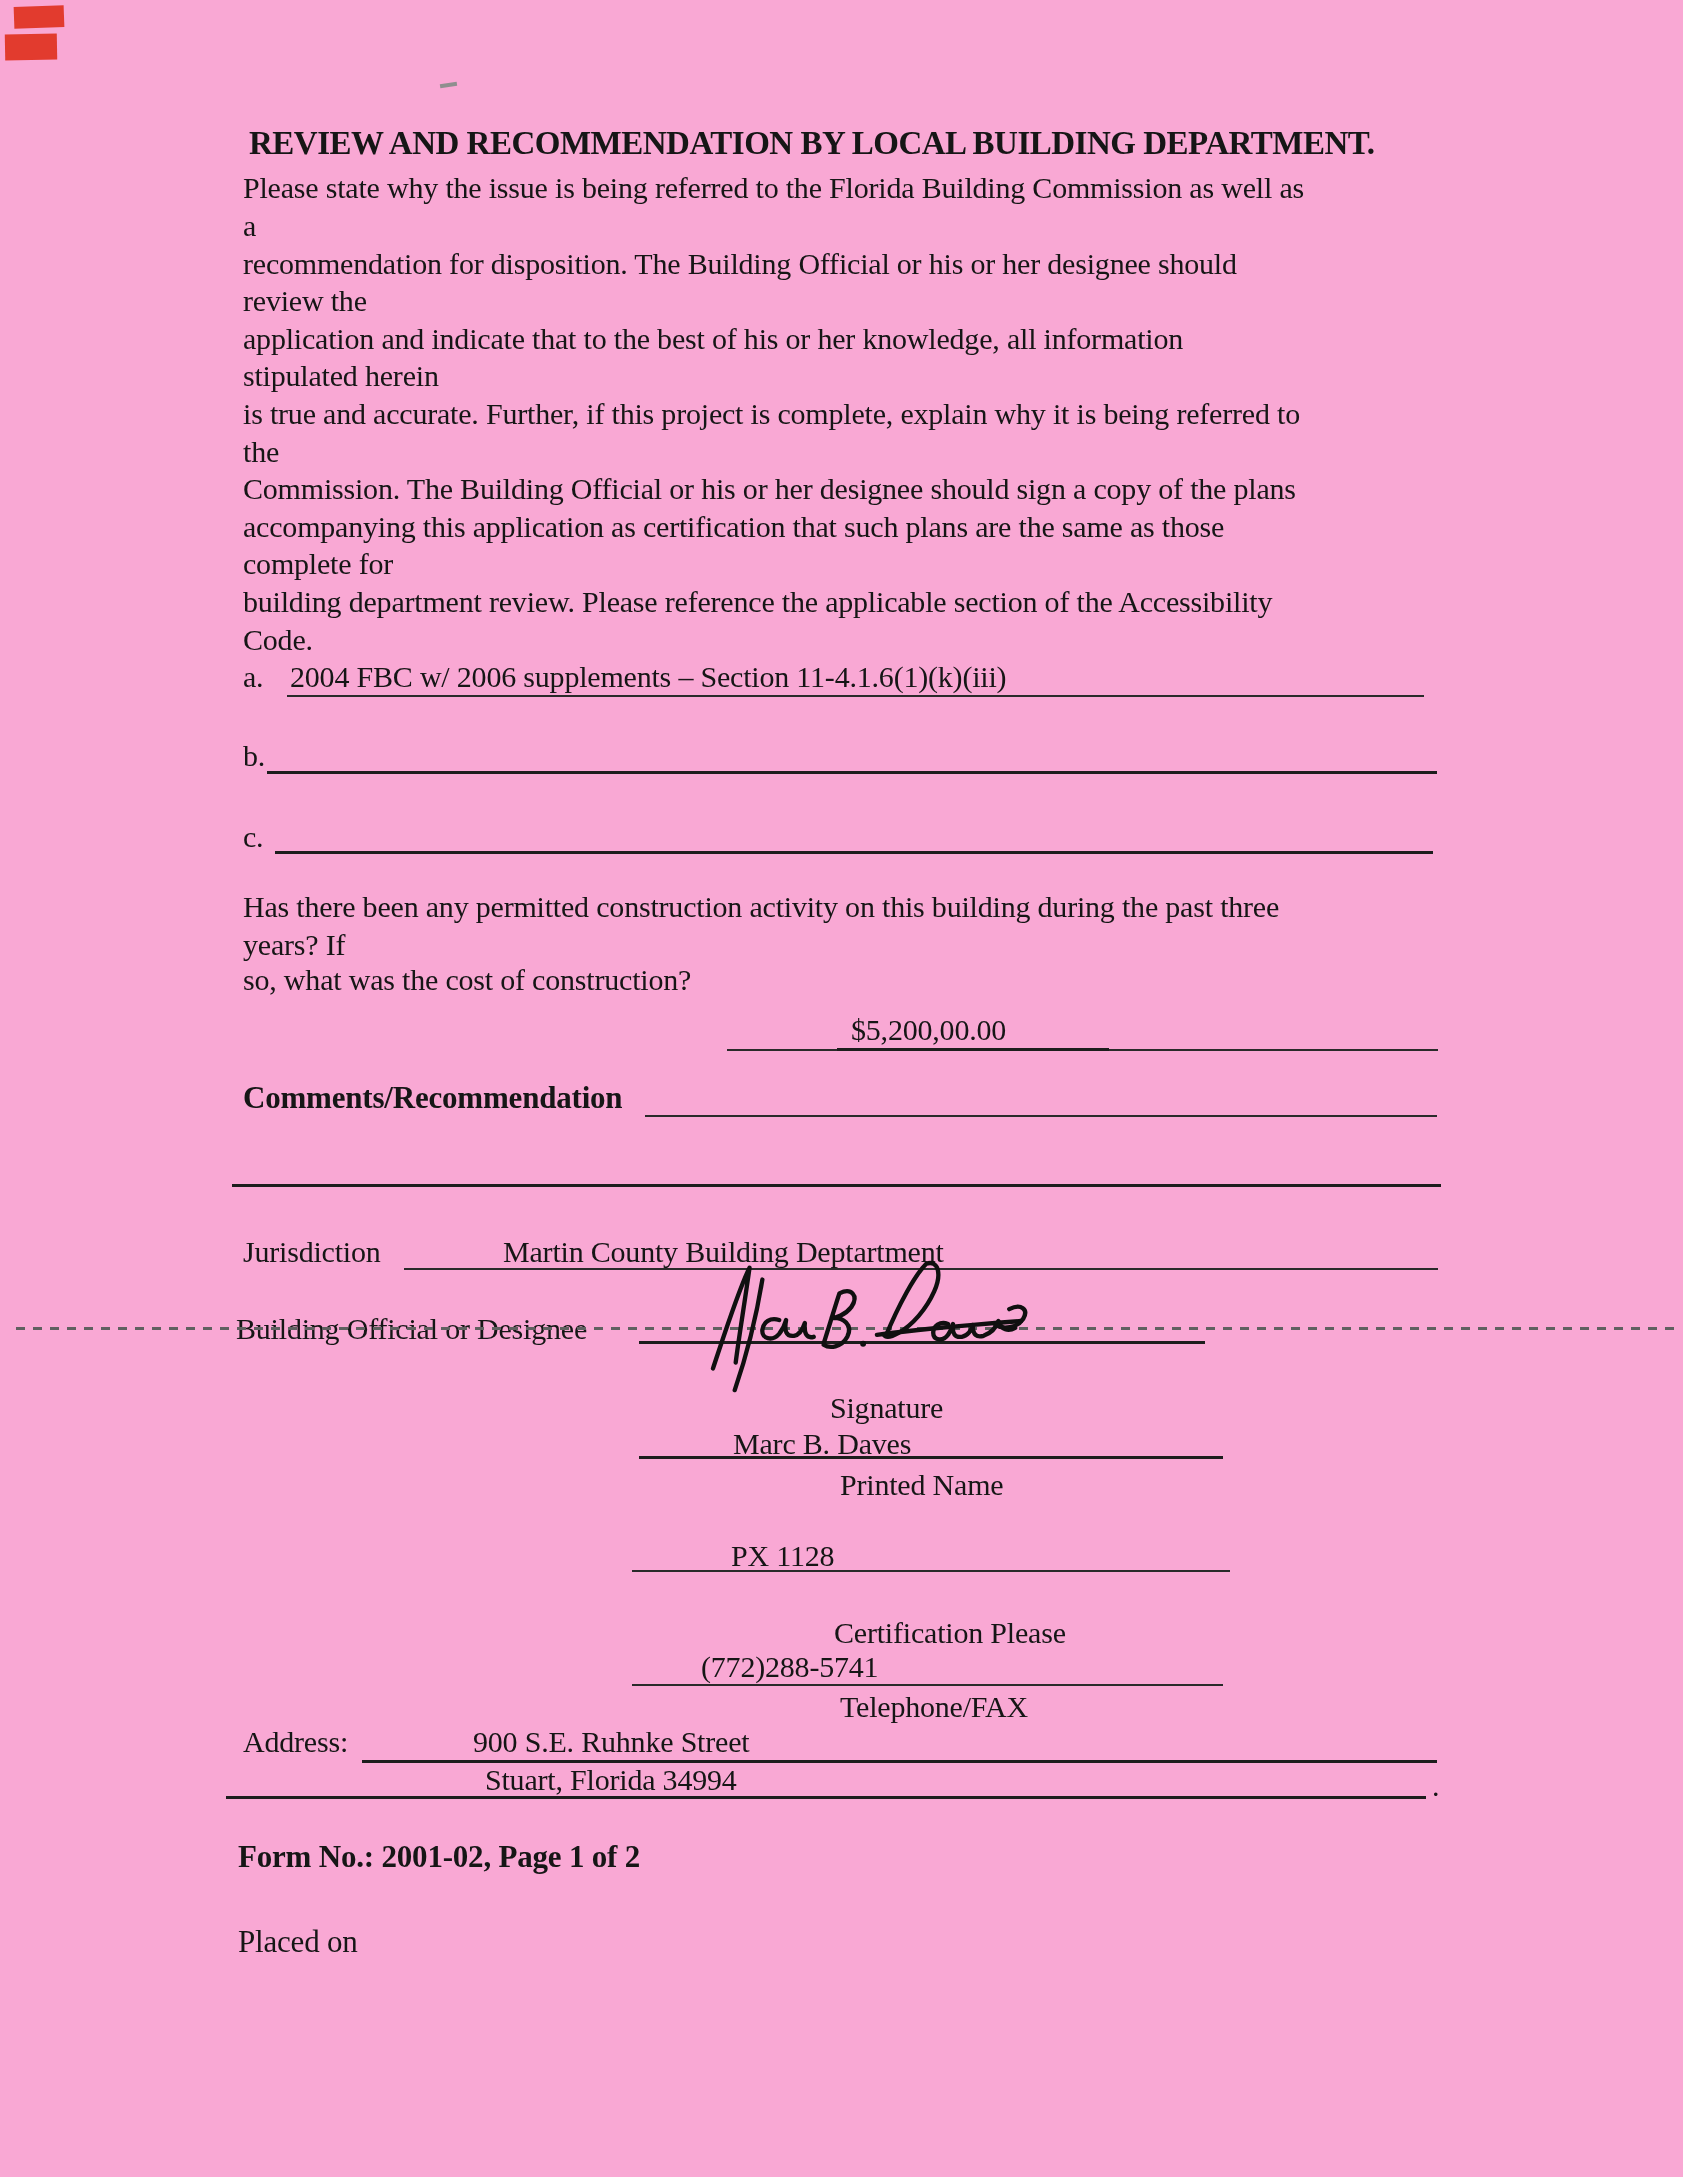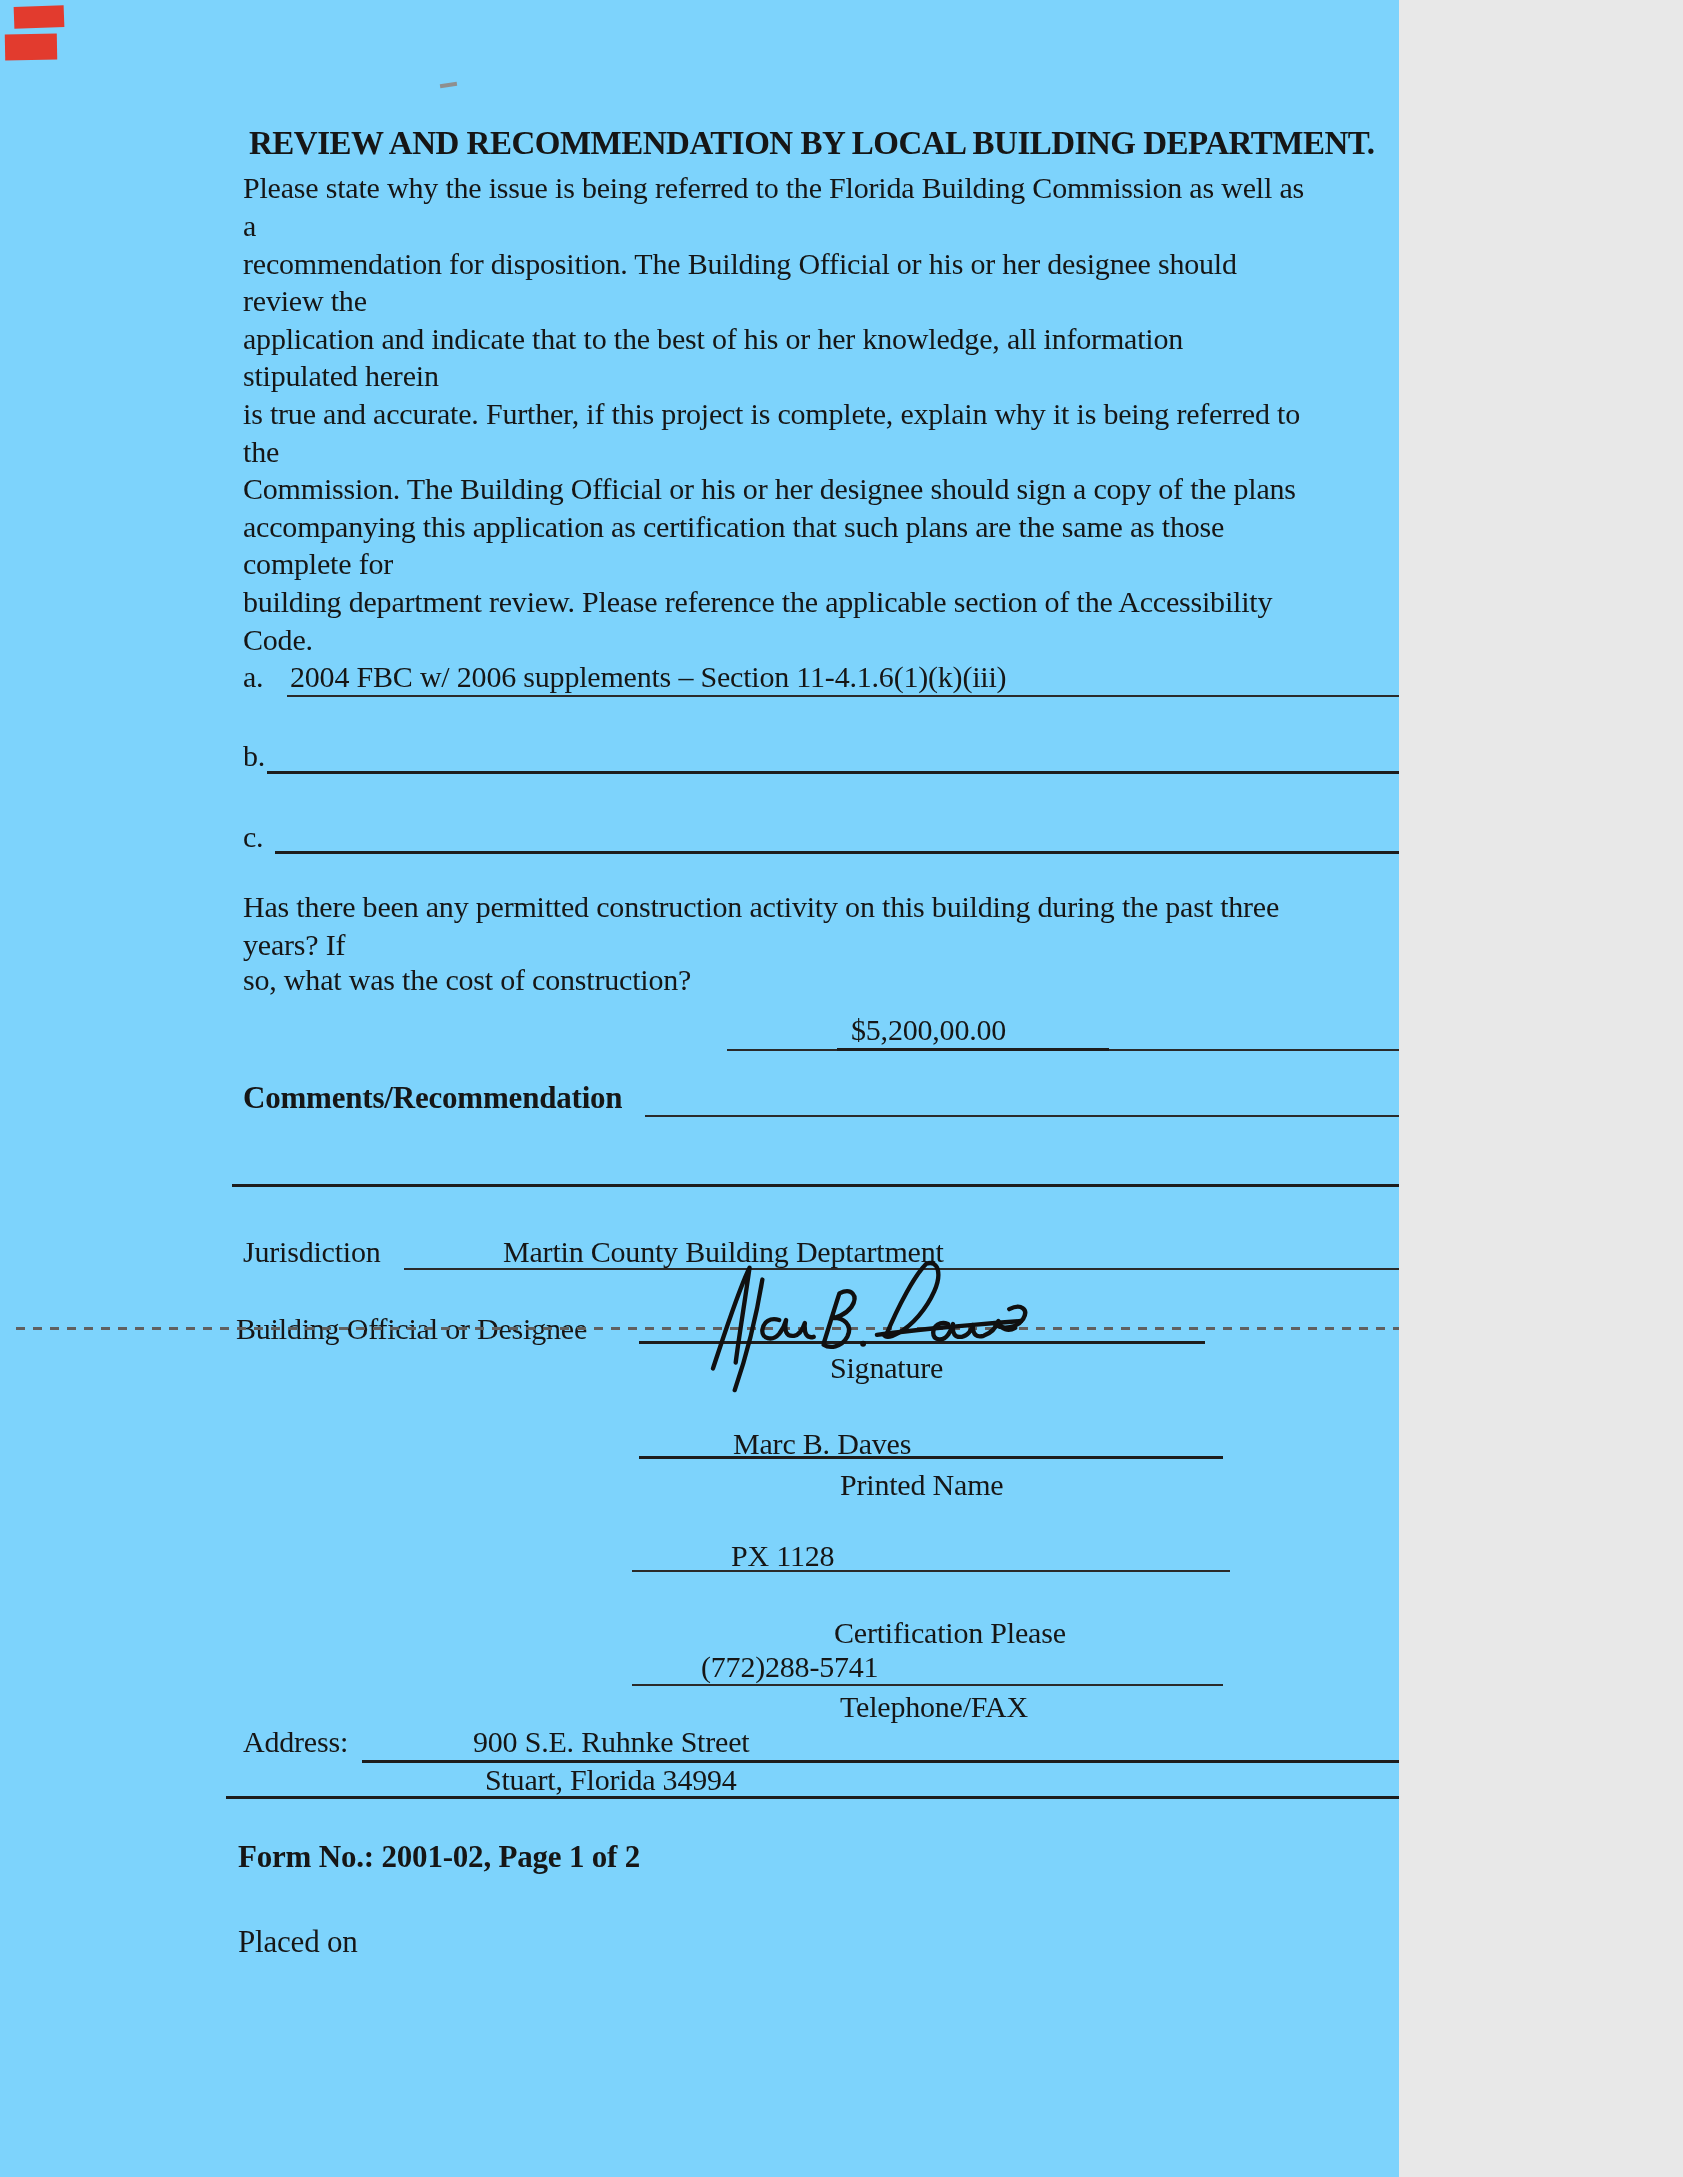--- a/index.html
+++ b/index.html
@@ -1,17 +1,17 @@
 <!DOCTYPE html>
 <html><head>
 <meta charset="utf-8">
 <style>
   html,body{margin:0;padding:0;background:#e8e8e8;}
   #page{
-    position:relative;width:1399px;height:2177px;background:#7dd3fc;
+    position:relative;width:1683px;height:2177px;background:#f9a8d4;
     font-family:"Liberation Serif", serif;color:#161616;overflow:hidden;
   }
   .t{position:absolute;font-size:30px;letter-spacing:-0.2px;white-space:nowrap;line-height:36px;}
   .bold{font-weight:bold;}
   .title{font-size:33px;font-weight:bold;letter-spacing:-0.5px;}
   .val{font-size:30px;}
   .line{position:absolute;background:#1d1d1d;height:3px;}
   .thin{height:2px;background:#2a2a2a;}
   .dashedline{
     position:absolute;height:3px;
@@ -87,21 +87,21 @@
       <path d="M97,79 c-9,-3 -16,2 -17,10 c-1,9 10,12 17,4 c4,-5 6,-10 7,-14 c-2,11 0,17 8,16 c6,-1 9,-7 11,-13 c-1,11 2,16 9,14"></path>
       <path d="M142,103 C148,84 154,64 158,52 C170,46 178,54 170,66 C164,74 154,77 150,77 C162,76 172,84 166,96 C160,107 148,108 142,104"></path>
       <circle cx="182" cy="103" r="3" fill="#101010" stroke="none"></circle>
       <path d="M205,95 C218,64 234,34 246,22 C258,18 262,32 254,50 C246,68 232,84 218,92 C211,96 205,97 203,94"></path>
       <path d="M268,83 c-8,-3 -15,2 -15,9 c0,8 10,9 15,2 c3,-4 4,-8 5,-11 c-1,10 2,14 9,13 c6,-1 10,-7 11,-12 c0,10 4,13 11,11 c8,-3 13,-9 15,-15 c3,9 10,11 17,7"></path>
       <path d="M196,94 C240,88 290,84 342,80"></path>
       <path d="M330,68 c12,-6 20,0 14,10 c-6,9 -20,11 -28,6"></path>
     </g>
   </svg>
 
-  <div class="t" style="left:830px;top:1350px;">Signature</div>
+  <div class="t" style="left:830px;top:1390px;">Signature</div>
 
   <div class="t val" style="left:733px;top:1426px;">Marc B. Daves</div>
   <div class="line" style="left:639px;top:1456px;width:584px;"></div>
   <div class="t" style="left:840px;top:1467px;">Printed Name</div>
 
   <div class="t val" style="left:731px;top:1538px;">PX 1128</div>
   <div class="line thin" style="left:632px;top:1570px;width:598px;"></div>
   <div class="t" style="left:834px;top:1615px;">Certification Please</div>
 
   <div class="t val" style="left:701px;top:1649px;">(772)288-5741</div>

